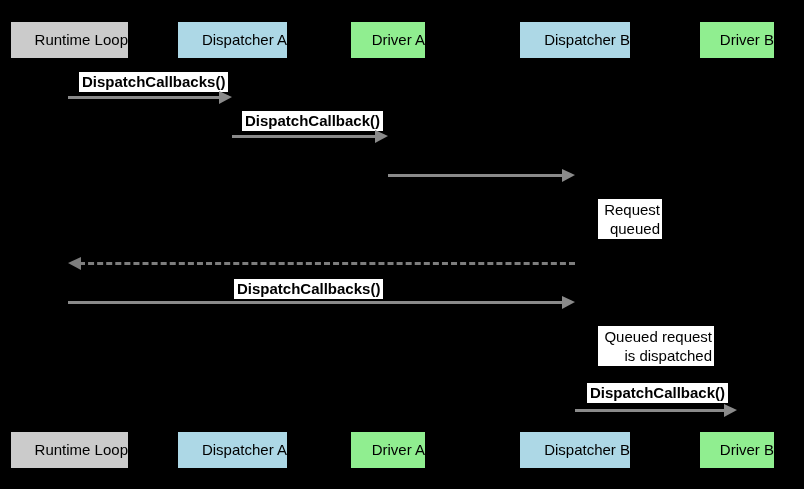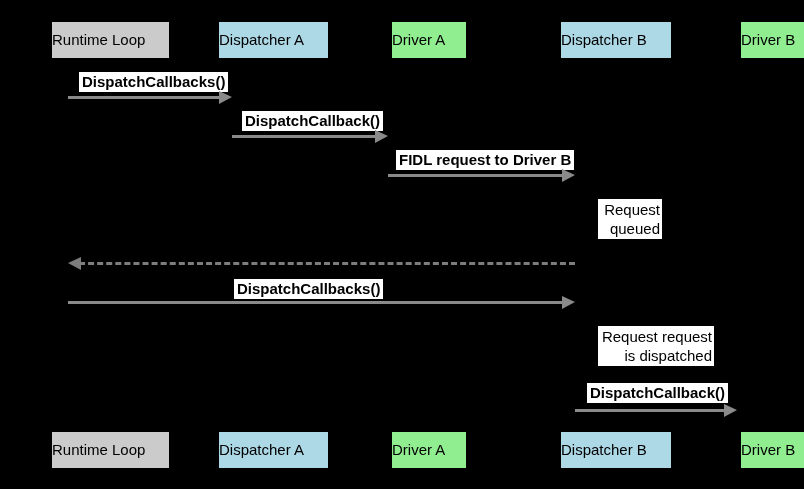--- a/index.html
+++ b/index.html
@@ -8,25 +8,24 @@
     width: 804px;
     height: 489px;
     background: #000000;
     overflow: hidden;
     font-family: "Liberation Sans", sans-serif;
   }
   .pbox {
     position: absolute;
     height: 36px;
     line-height: 36px;
-    text-align: left;
+    text-align: right;
     color: #000;
     font-size: 15px;
     white-space: nowrap;
-    margin-left: 41px;
   }
   .msg-label {
     position: absolute;
     background: #ffffff;
     color: #000000;
     font-size: 15px;
     line-height: 20px;
     padding: 0 3px;
     white-space: nowrap;
     font-weight: bold;
@@ -86,40 +85,39 @@
     <div class="line"></div>
     <div class="head-right"></div>
   </div>
 
   <div class="msg-label" style="left:242px;top:111px">DispatchCallback()</div>
   <div class="arrow" style="left:232px;top:130px;width:156px">
     <div class="line"></div>
     <div class="head-right"></div>
   </div>
 
-  <div class="msg-label" style="left:396px;top:150px">FIDL request to Driver B</div>
   <div class="arrow" style="left:388px;top:169px;width:187px">
     <div class="line"></div>
     <div class="head-right"></div>
   </div>
 
   <div class="note" style="left:598px;top:199px;width:60px">Request queued</div>
 
   <div class="arrow" style="left:68px;top:257px;width:507px">
     <div class="line dashed"></div>
     <div class="head-left"></div>
   </div>
 
   <div class="msg-label" style="left:234px;top:279px">DispatchCallbacks()</div>
   <div class="arrow" style="left:68px;top:296px;width:507px">
     <div class="line"></div>
     <div class="head-right"></div>
   </div>
 
-  <div class="note" style="left:598px;top:326px;width:112px">Request request is dispatched</div>
+  <div class="note" style="left:598px;top:326px;width:112px">Queued request is dispatched</div>
 
   <div class="msg-label" style="left:587px;top:383px">DispatchCallback()</div>
   <div class="arrow" style="left:575px;top:404px;width:162px">
     <div class="line"></div>
     <div class="head-right"></div>
   </div>
 
   <div class="pbox" style="left: 11px; top: 432px; width: 117px; background: rgb(203, 203, 203);">Runtime Loop</div>
   <div class="pbox" style="left: 178px; top: 432px; width: 109px; background: rgb(173, 216, 230);">Dispatcher A</div>
   <div class="pbox" style="left: 351px; top: 432px; width: 74px; background: rgb(144, 238, 144);">Driver A</div>

